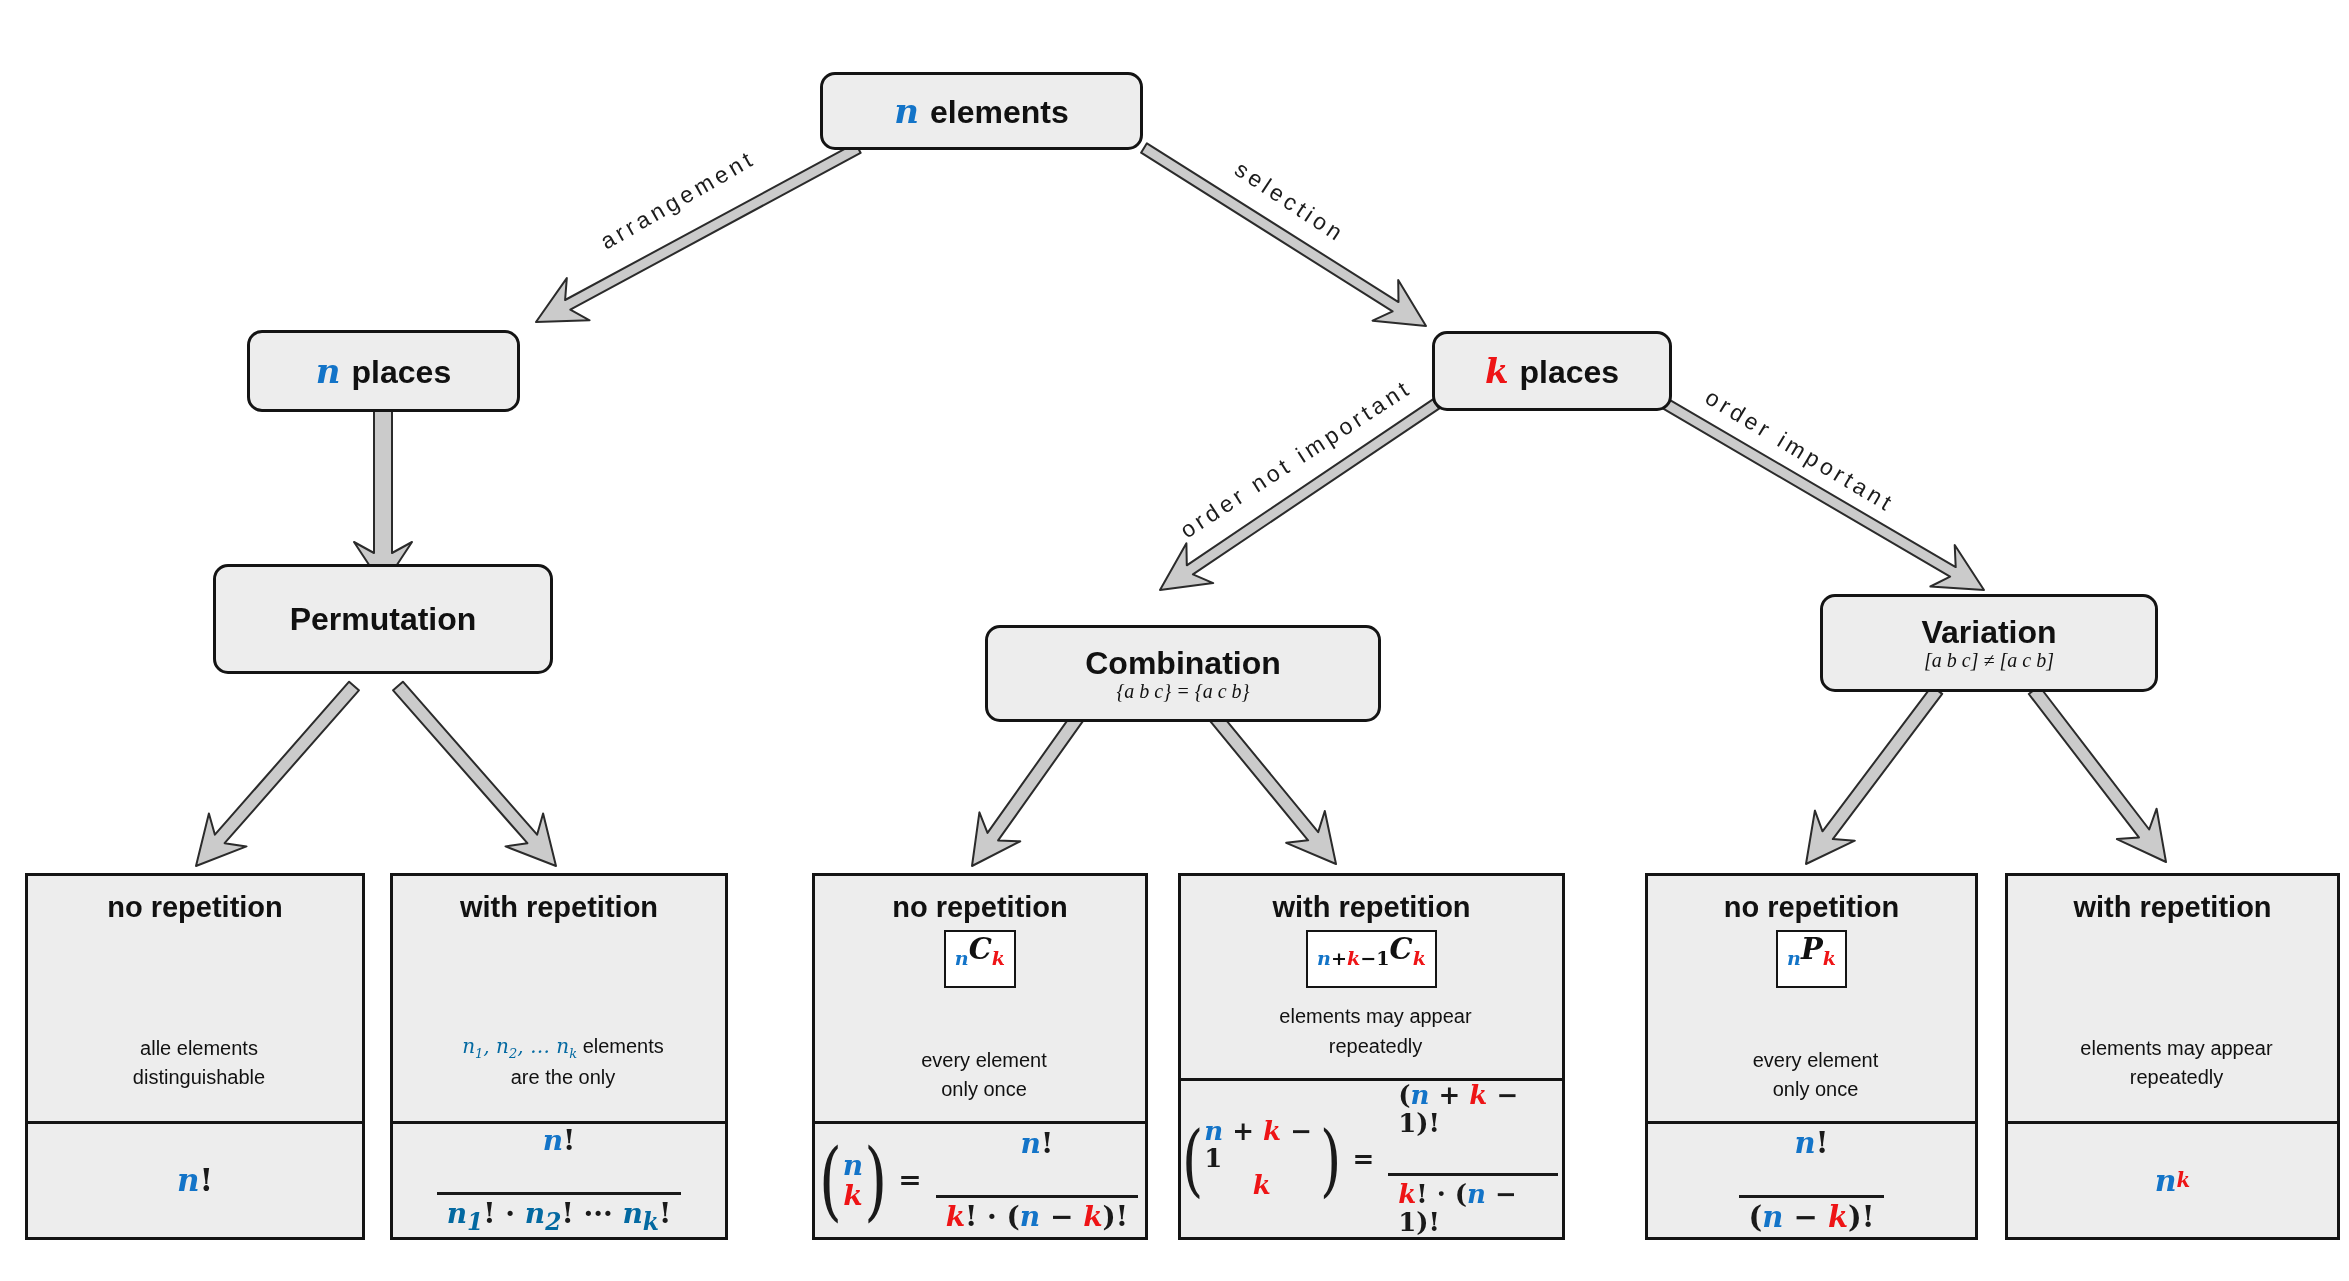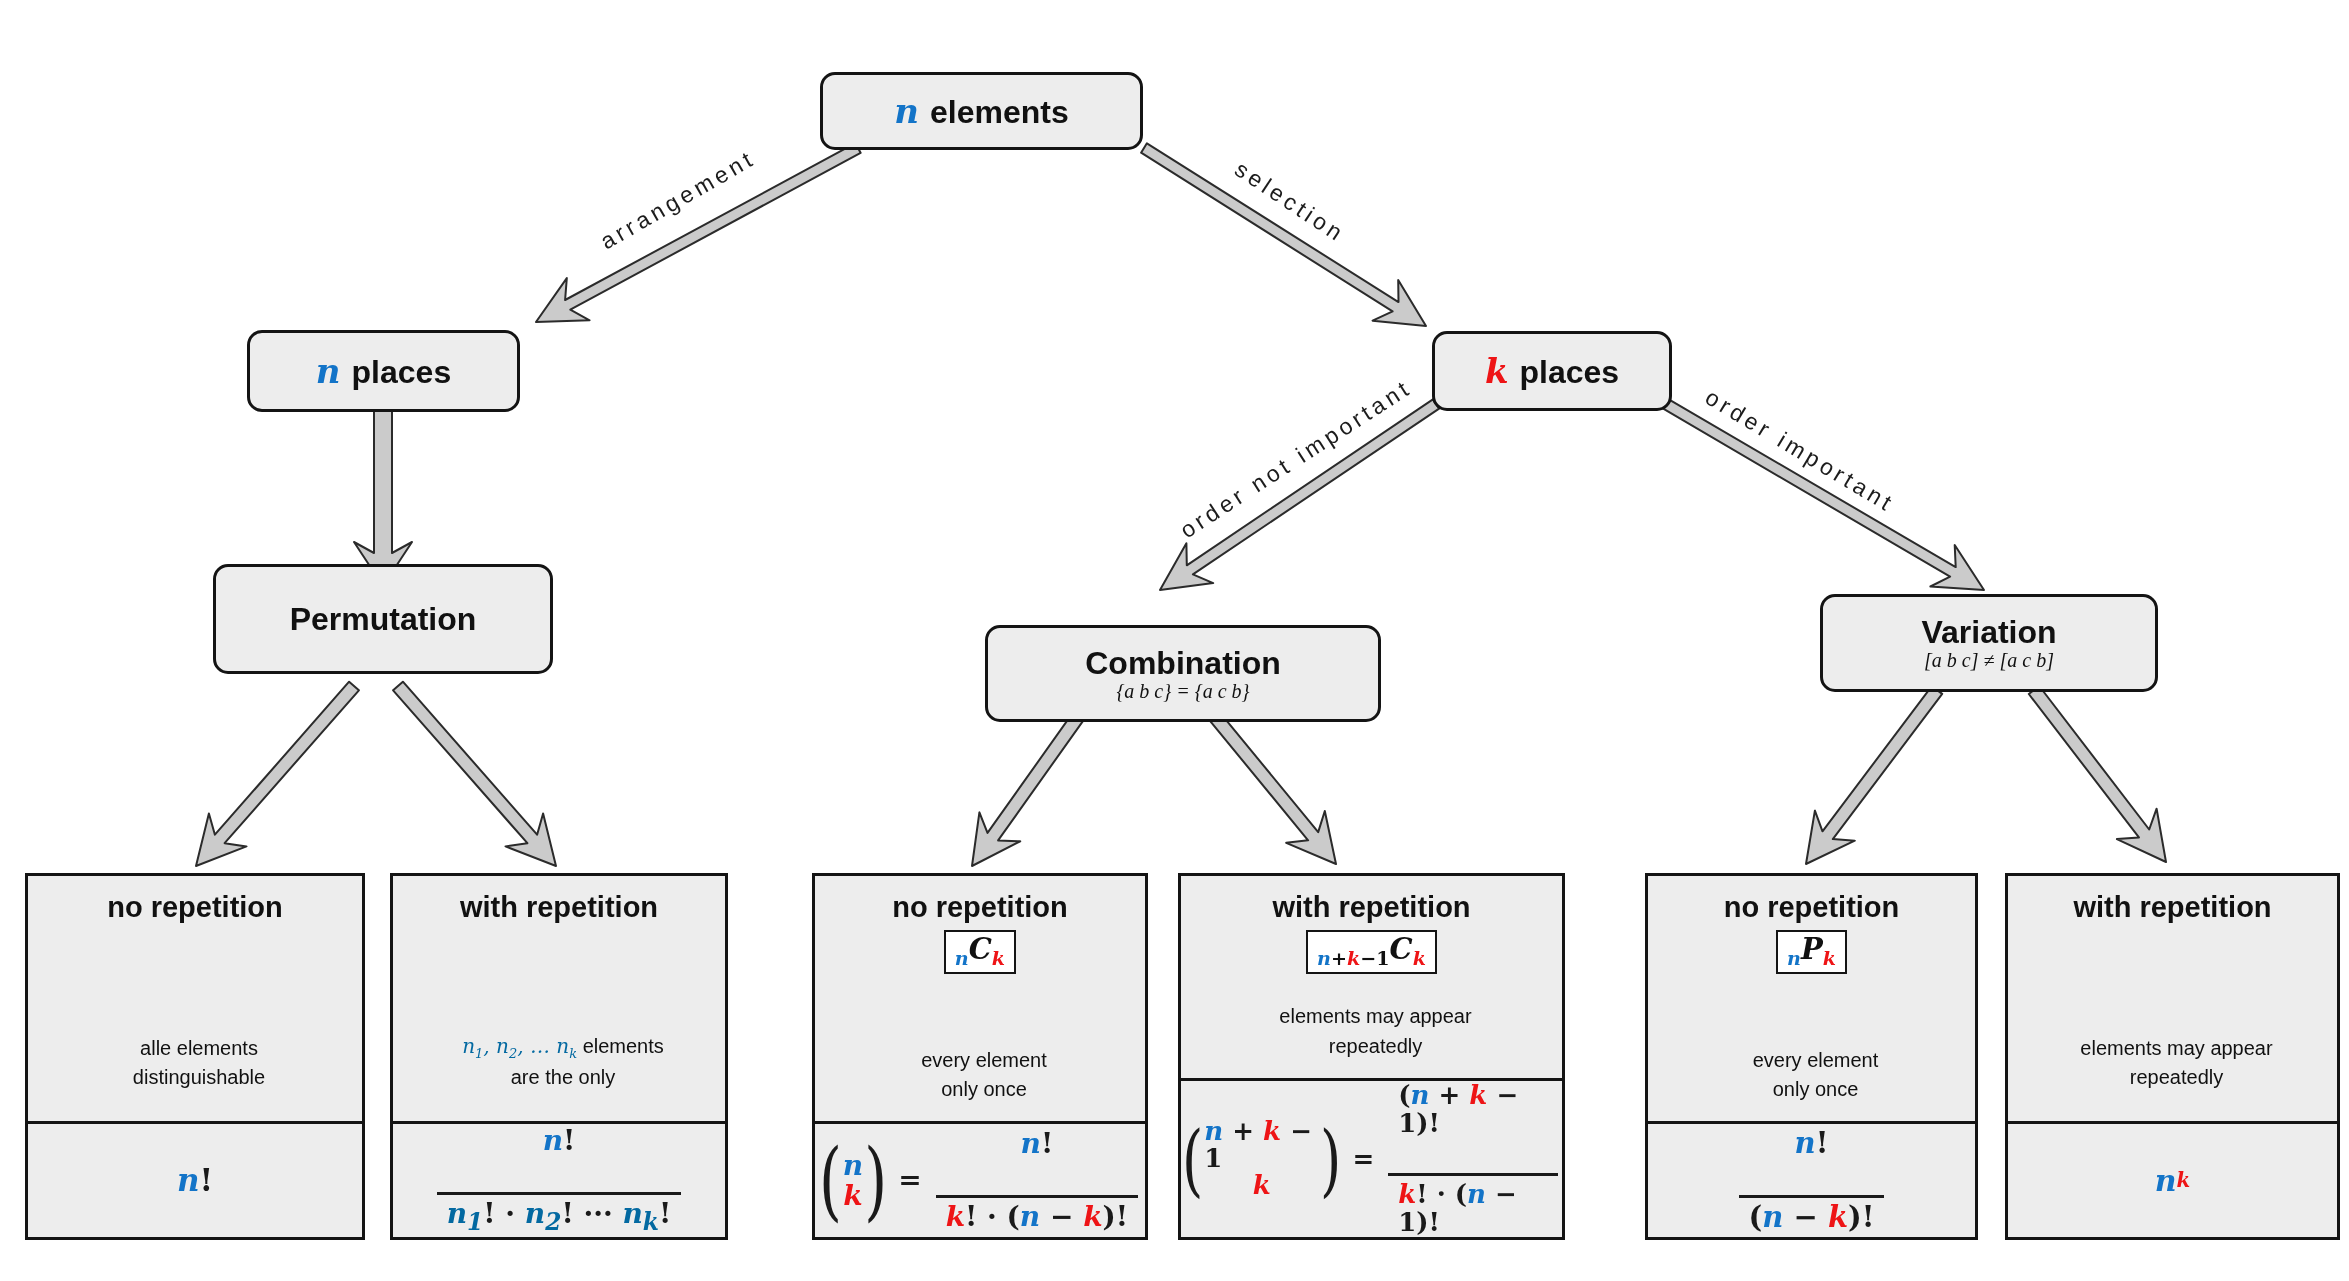--- a/index.html
+++ b/index.html
@@ -23,21 +23,21 @@
   
   .leaf{position:absolute;background:#ededed;border:3px solid #141414;box-sizing:border-box;
         display:flex;flex-direction:column;}
   .leaf-top{height:245px;position:relative;display:flex;flex-direction:column;align-items:center;box-sizing:border-box;}
   .leaf-title{font-weight:bold;font-size:29px;margin-top:17px;line-height:1;text-align:center;}
   .leaf-desc{position:absolute;bottom:28px;left:8px;right:0;text-align:center;font-size:20px;line-height:1.48;}
   .leaf-desc.tight{bottom:16px;}
   .leaf-bottom{flex:1;border-top:3px solid #141414;display:flex;align-items:center;justify-content:center;}
 
   
-  .badge{margin-top:8px;background:#ffffff;border:2px solid #141414;padding:1px 9px 2px 9px;
+  .badge{margin-top:8px;background:#ffffff;border:2px solid #141414;padding:1px 9px 16px 9px;
          font-family:"DejaVu Serif",serif;font-weight:bold;font-style:italic;font-size:29px;line-height:1.15;}
   .badge sub{font-size:0.66em;font-style:italic;font-weight:bold;vertical-align:-0.3em;letter-spacing:0;}
 
   
   .formula{display:flex;align-items:center;justify-content:center;
            font-family:"DejaVu Serif",serif;font-weight:bold;color:#1a1a1a;font-size:30px;line-height:1.1;}
   .formula.small{font-size:26px;}
   .mv{font-style:italic;font-weight:bold;}
   .b{color:#1374c8;} .r{color:#ee1416;} .g{color:#0369a1;}
   .frac{display:inline-flex;flex-direction:column;align-items:center;margin:0 4px;gap:32px;}

